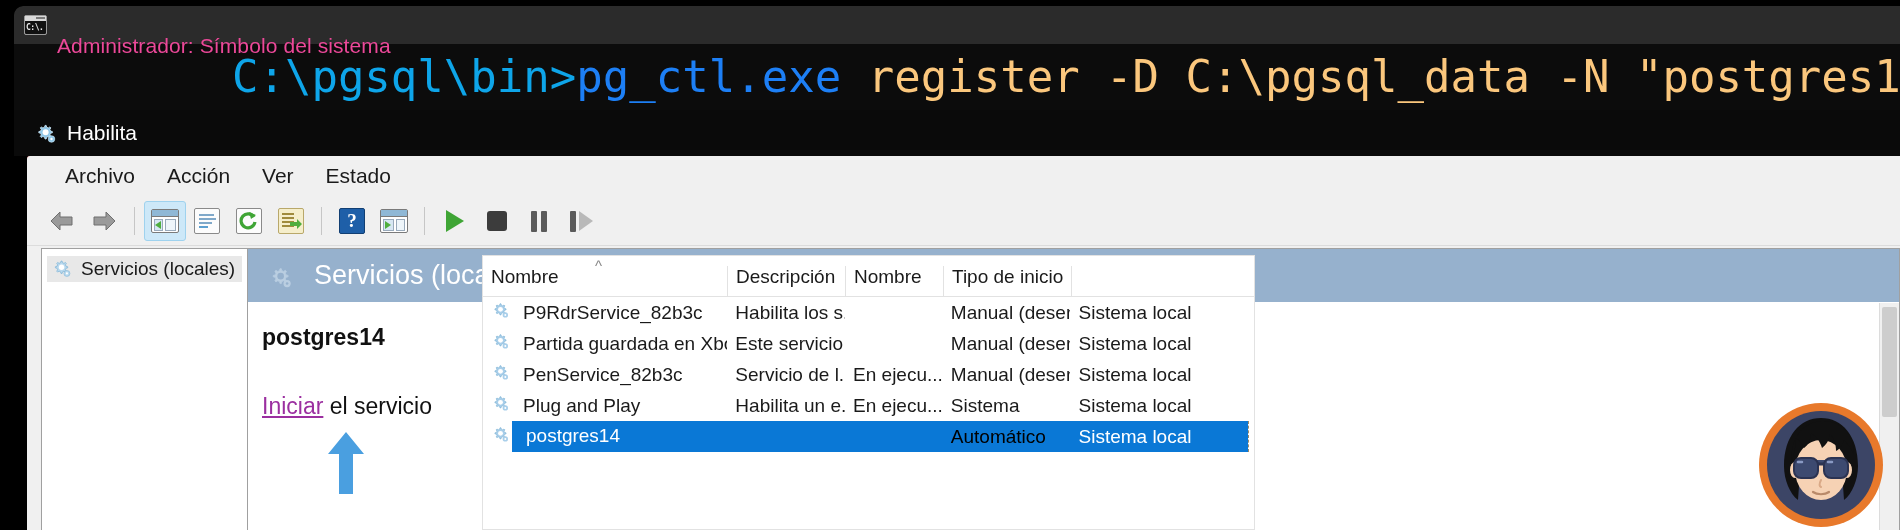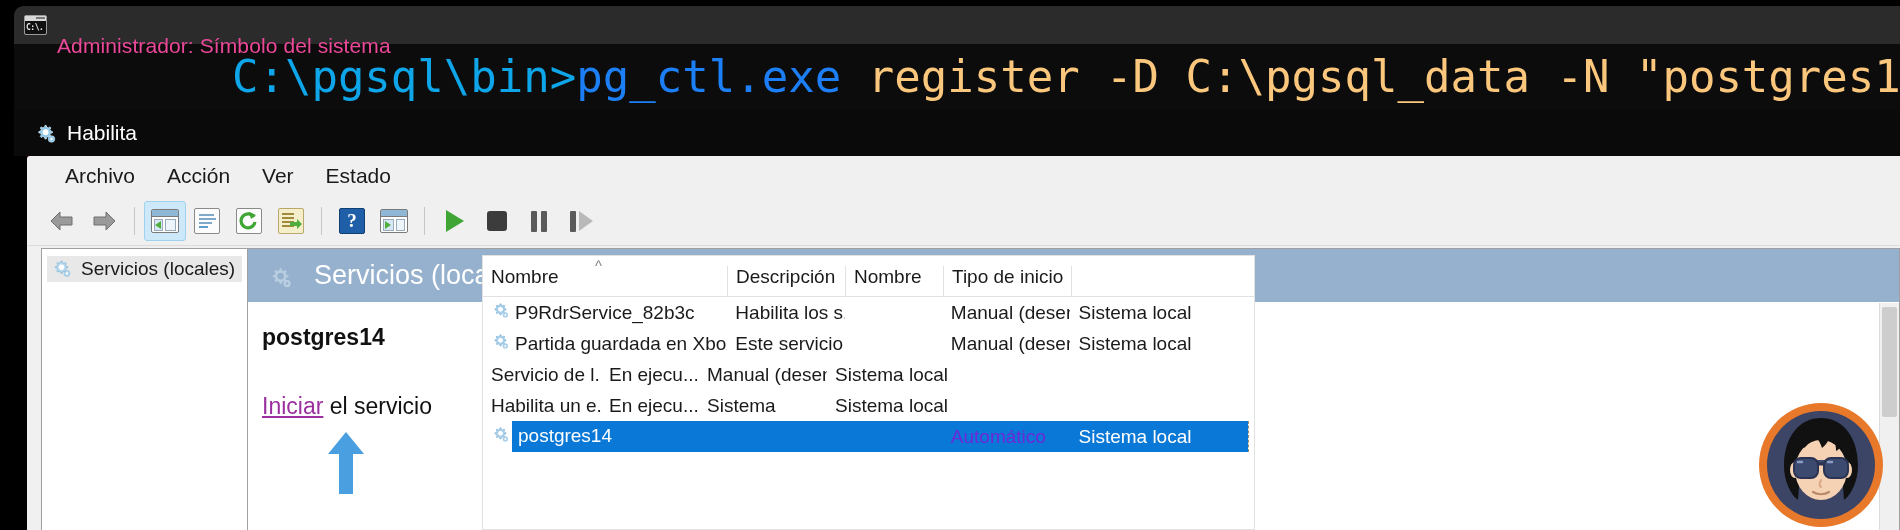--- a/index.html
+++ b/index.html
@@ -151,21 +151,21 @@
   }
   #lv-header .hcell{
     font-size:19px;color:#1a1a1a;padding:0 0 6px 8px;box-sizing:border-box;
     border-right:1px solid #e2e2e2;height:30px;white-space:nowrap;position:relative;
   }
   #lv-header .sortmark{
     position:absolute;left:112px;top:-9px;font-size:15px;color:#888;
   }
   .lv-row{height:31px;display:flex;align-items:center;font-size:19px;color:#1a1a1a;}
   .lv-cell{box-sizing:border-box;padding-left:8px;white-space:nowrap;overflow:hidden;}
-  .cell-name{display:flex;align-items:center;gap:6px;}
+  .cell-name{display:flex;align-items:center;gap:14px;}
   .sel-outline{
     position:absolute;left:29px;right:5px;height:31px;border:1px dashed #9a8b6a;
     box-sizing:border-box;pointer-events:none;
   }
 
   
   #vscroll{
     position:absolute;right:0px;top:54px;width:19px;bottom:0;background:#f0f0f0;
     border-left:1px solid #dcdcdc;
   }
@@ -409,27 +409,53 @@
           </span>
           <span>Partida guardada en Xbox Li...</span>
         </div>
         <div class="lv-cell" style="width:118px;">Este servicio ...</div>
         <div class="lv-cell" style="width:98px;"></div>
         <div class="lv-cell" style="width:128px;">Manual (desen...</div>
         <div class="lv-cell" style="width:184px;">Sistema local</div>
       </div>
 
       <div class="lv-row">
+        <div class="lv-cell cell-name" style="width:245px;">
+          <span>
+            <svg width="18" height="18" viewBox="0 0 22 22">
+              <g fill="#a9cfea" stroke="#7fb3d5" stroke-width="0.8">
+                <path d="M11 3.4 12.2 3.4 12.7 5.2 14.3 5.9 15.9 4.9 16.9 5.9 15.9 7.5 16.6 9.1 18.4 9.6 18.4 10.8 16.6 11.3 15.9 12.9 16.9 14.5 15.9 15.5 14.3 14.5 12.7 15.2 12.2 17 11 17 10.5 15.2 8.9 14.5 7.3 15.5 6.3 14.5 7.3 12.9 6.6 11.3 4.8 10.8 4.8 9.6 6.6 9.1 7.3 7.5 6.3 5.9 7.3 4.9 8.9 5.9 10.5 5.2 Z"></path>
+              </g>
+              <circle cx="11.6" cy="10.2" r="3" fill="#ffffff"></circle>
+              <circle cx="17.5" cy="17" r="3.3" fill="#a9cfea"></circle>
+              <circle cx="17.5" cy="17" r="1.2" fill="#ffffff"></circle>
+            </svg>
+          </span>
+          <span>PenService_82b3c</span>
+        </div>
         <div class="lv-cell" style="width:118px;">Servicio de l...</div>
         <div class="lv-cell" style="width:98px;">En ejecu...</div>
         <div class="lv-cell" style="width:128px;">Manual (desen...</div>
         <div class="lv-cell" style="width:184px;">Sistema local</div>
       </div>
 
       <div class="lv-row">
+        <div class="lv-cell cell-name" style="width:245px;">
+          <span>
+            <svg width="18" height="18" viewBox="0 0 22 22">
+              <g fill="#a9cfea" stroke="#7fb3d5" stroke-width="0.8">
+                <path d="M11 3.4 12.2 3.4 12.7 5.2 14.3 5.9 15.9 4.9 16.9 5.9 15.9 7.5 16.6 9.1 18.4 9.6 18.4 10.8 16.6 11.3 15.9 12.9 16.9 14.5 15.9 15.5 14.3 14.5 12.7 15.2 12.2 17 11 17 10.5 15.2 8.9 14.5 7.3 15.5 6.3 14.5 7.3 12.9 6.6 11.3 4.8 10.8 4.8 9.6 6.6 9.1 7.3 7.5 6.3 5.9 7.3 4.9 8.9 5.9 10.5 5.2 Z"></path>
+              </g>
+              <circle cx="11.6" cy="10.2" r="3" fill="#ffffff"></circle>
+              <circle cx="17.5" cy="17" r="3.3" fill="#a9cfea"></circle>
+              <circle cx="17.5" cy="17" r="1.2" fill="#ffffff"></circle>
+            </svg>
+          </span>
+          <span>Plug and Play</span>
+        </div>
         <div class="lv-cell" style="width:118px;">Habilita un e...</div>
         <div class="lv-cell" style="width:98px;">En ejecu...</div>
         <div class="lv-cell" style="width:128px;">Sistema</div>
         <div class="lv-cell" style="width:184px;">Sistema local</div>
       </div>
 
       <div class="lv-row" style="position:relative;">
         <div class="lv-cell cell-name" style="width:245px;position:relative;z-index:2;">
           <span>
             <svg width="18" height="18" viewBox="0 0 22 22">
@@ -438,21 +464,21 @@
               </g>
               <circle cx="11.6" cy="10.2" r="3" fill="#ffffff"></circle>
               <circle cx="17.5" cy="17" r="3.3" fill="#a9cfea"></circle>
               <circle cx="17.5" cy="17" r="1.2" fill="#ffffff"></circle>
             </svg>
           </span>
           <span style="background:#0a78d6;color:#fff;padding:3px 6px 4px 3px;">postgres14</span>
         </div>
         <div class="lv-cell" style="width:118px;position:relative;z-index:2;color:#fff;"></div>
         <div class="lv-cell" style="width:98px;position:relative;z-index:2;color:#fff;"></div>
-        <div class="lv-cell" style="width:128px;position:relative;z-index:2;color:#6d28d9;">Automático</div>
+        <div class="lv-cell" style="width:128px;position:relative;z-index:2;color:#000000;">Automático</div>
         <div class="lv-cell" style="width:184px;position:relative;z-index:2;color:#fff;">Sistema local</div>
         <div style="position:absolute;left:29px;right:6px;top:0;bottom:0;background:#0a78d6;z-index:1;"></div>
         <div class="sel-outline" style="top:0;"></div>
       </div>
 
     </div>
   </div>
 
   <div id="avatar">
     <svg width="130" height="130" viewBox="0 0 130 130">

